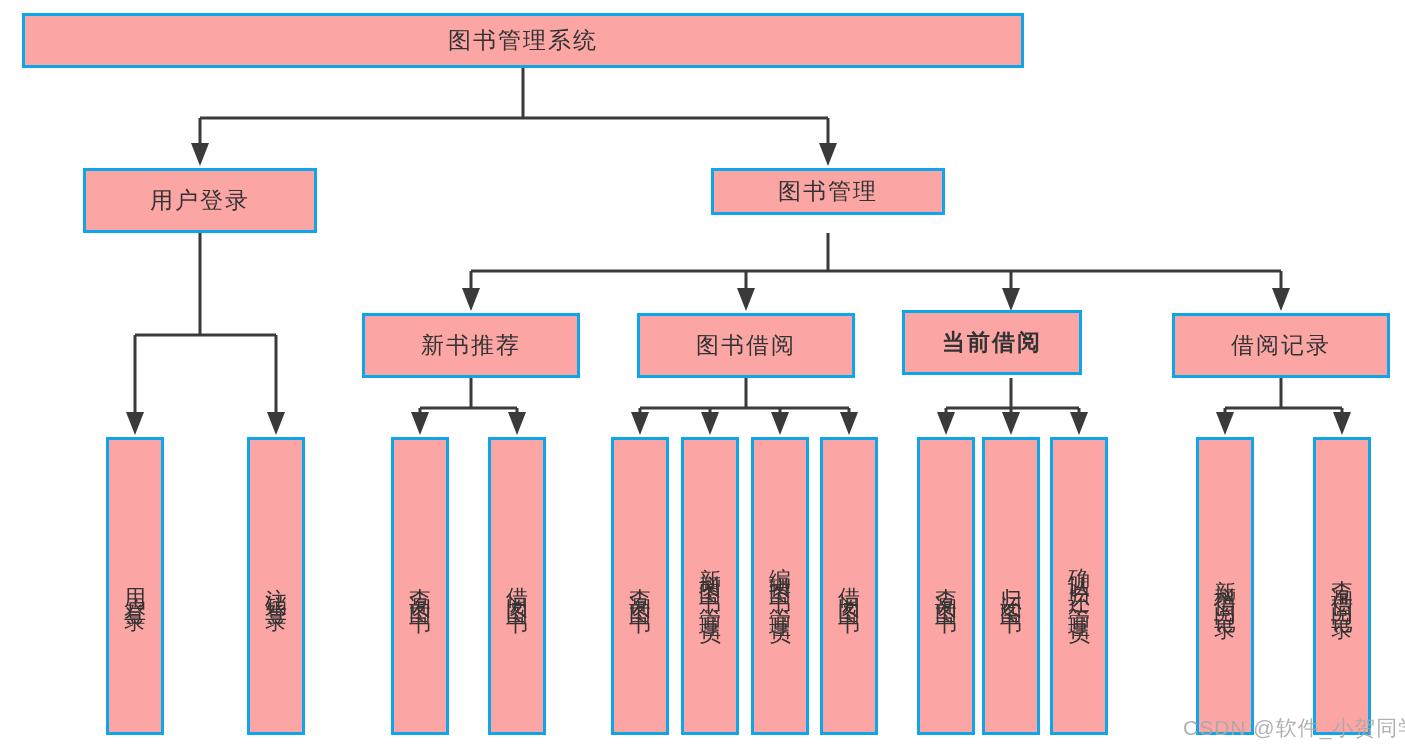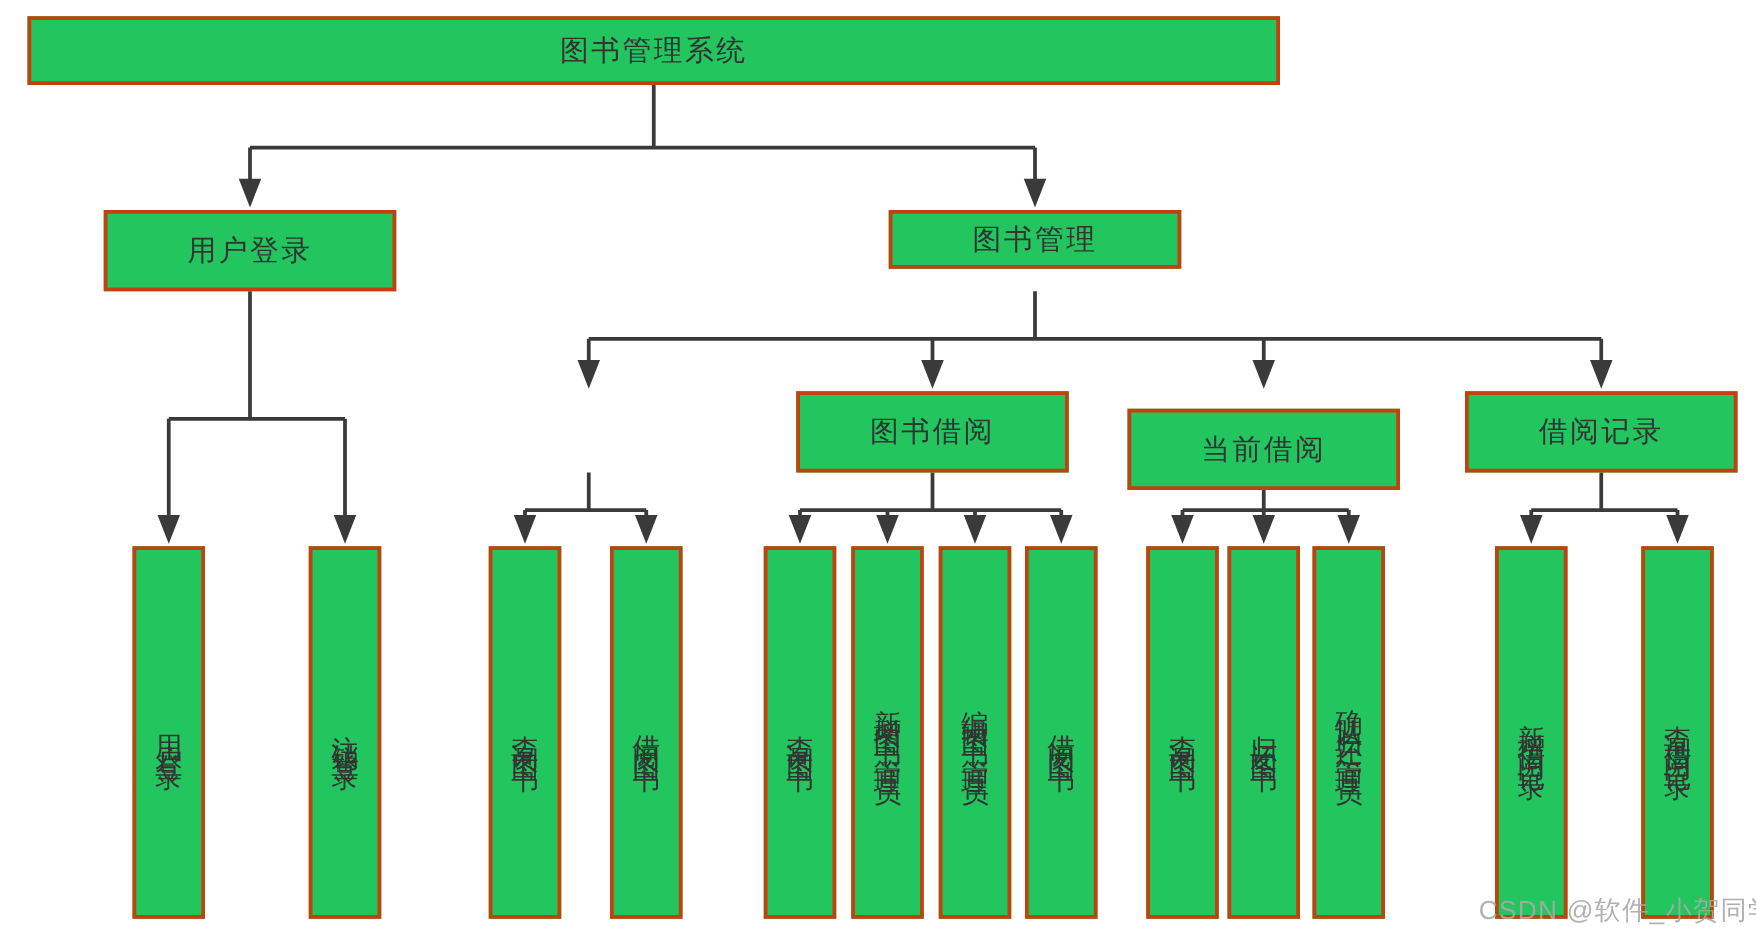--- a/index.html
+++ b/index.html
@@ -14,22 +14,22 @@
   }
   #connectors {
     position: absolute;
     left: 0; top: 0;
     width: 1405px; height: 747px;
     z-index: 1;
   }
   .box, .vbox {
     position: absolute;
     box-sizing: border-box;
-    background: #22c55e;
-    border: 3px solid #c2410c;
+    background: #fca5a5;
+    border: 3px solid #0ea5e9;
     display: flex;
     align-items: center;
     justify-content: center;
     z-index: 2;
   }
   .box { font-size: 23px; letter-spacing: 2px; }
   .box > span { white-space: nowrap; }
   .vbox > span {
     writing-mode: vertical-rl;
     text-orientation: mixed;
@@ -95,24 +95,27 @@
     <span>图书管理系统</span>
   </div>
 
   <div class="box" style="left:83px; top:168px; width:234px; height:65px;">
     <span>用户登录</span>
   </div>
   <div class="box" style="left:711px; top:168px; width:234px; height:47px;">
     <span>图书管理</span>
   </div>
 
+  <div class="box" style="left:362px; top:313px; width:218px; height:65px;">
+    <span>新书推荐</span>
+  </div>
   <div class="box" style="left:637px; top:313px; width:218px; height:65px;">
     <span>图书借阅</span>
   </div>
-  <div class="box" style="left:902px; top:327px; width:218px; height:65px;">
+  <div class="box" style="left:902px; top:310px; width:180px; height:65px;font-weight:bold;">
     <span>当前借阅</span>
   </div>
   <div class="box" style="left:1172px; top:313px; width:218px; height:65px;">
     <span>借阅记录</span>
   </div>
 
   <div class="vbox" style="left:106px; top:437px; width:58px; height:298px;">
     <span>用户登录</span>
   </div>
   <div class="vbox" style="left:247px; top:437px; width:58px; height:298px;">

